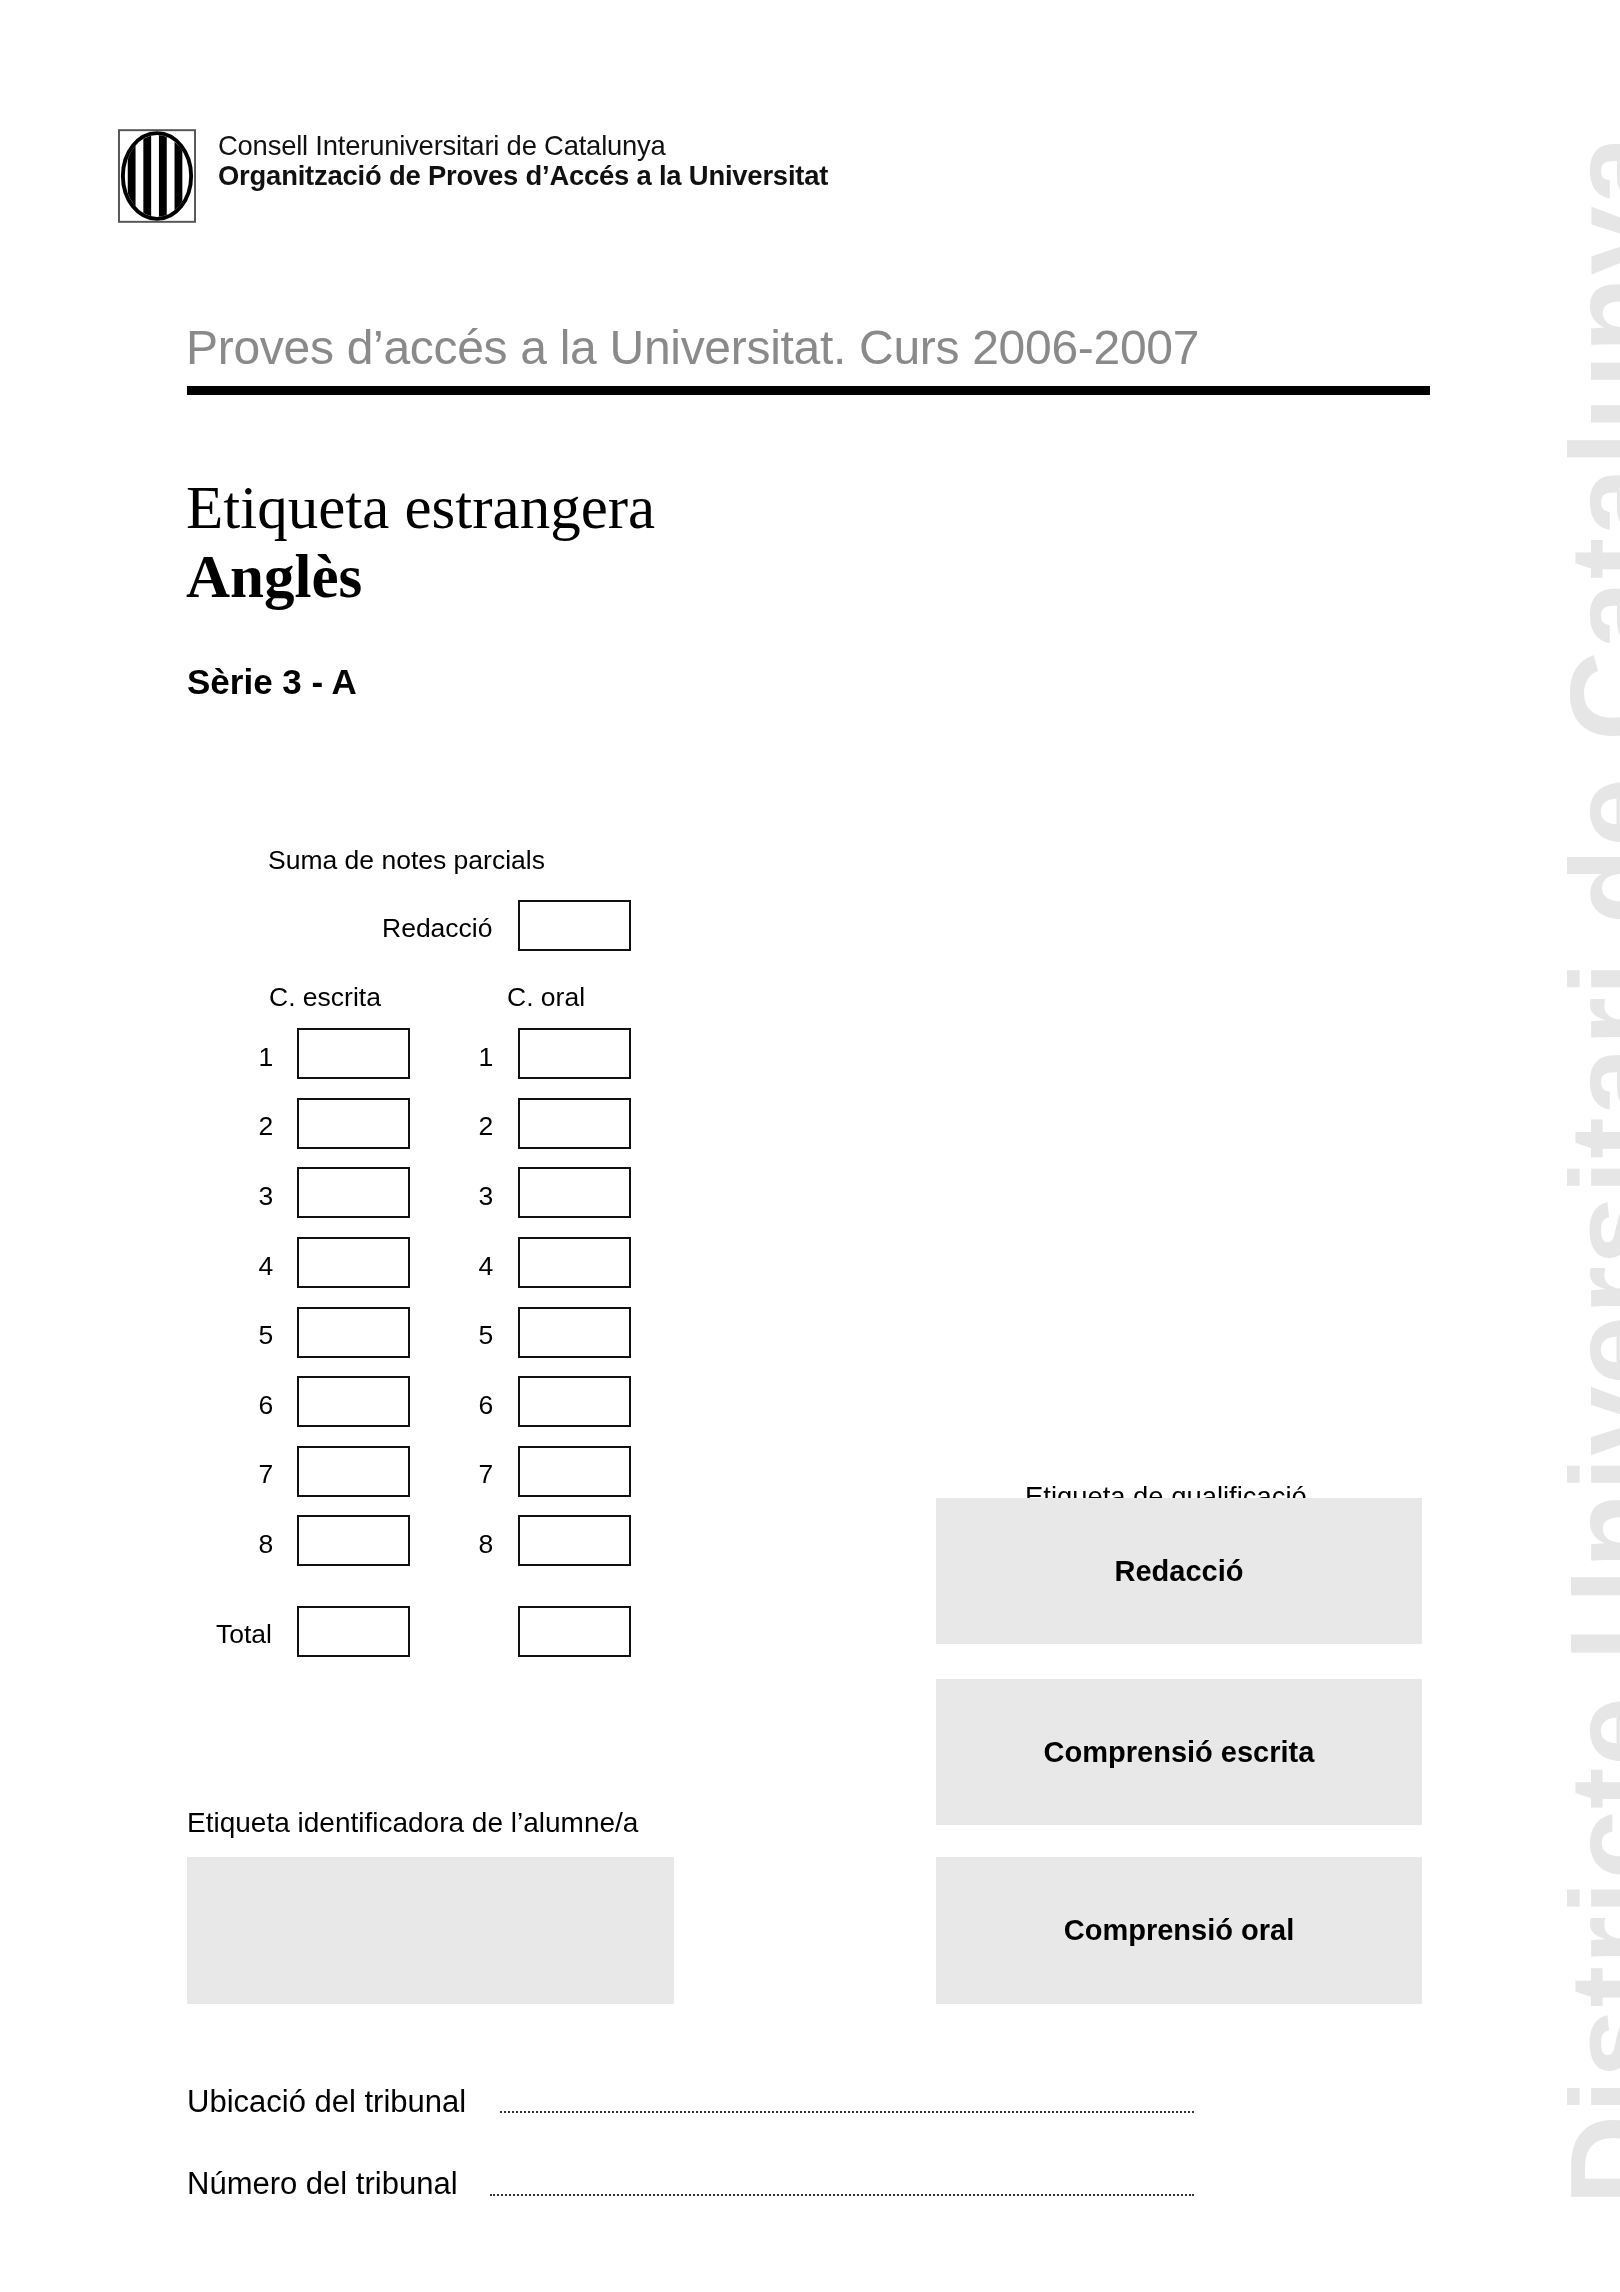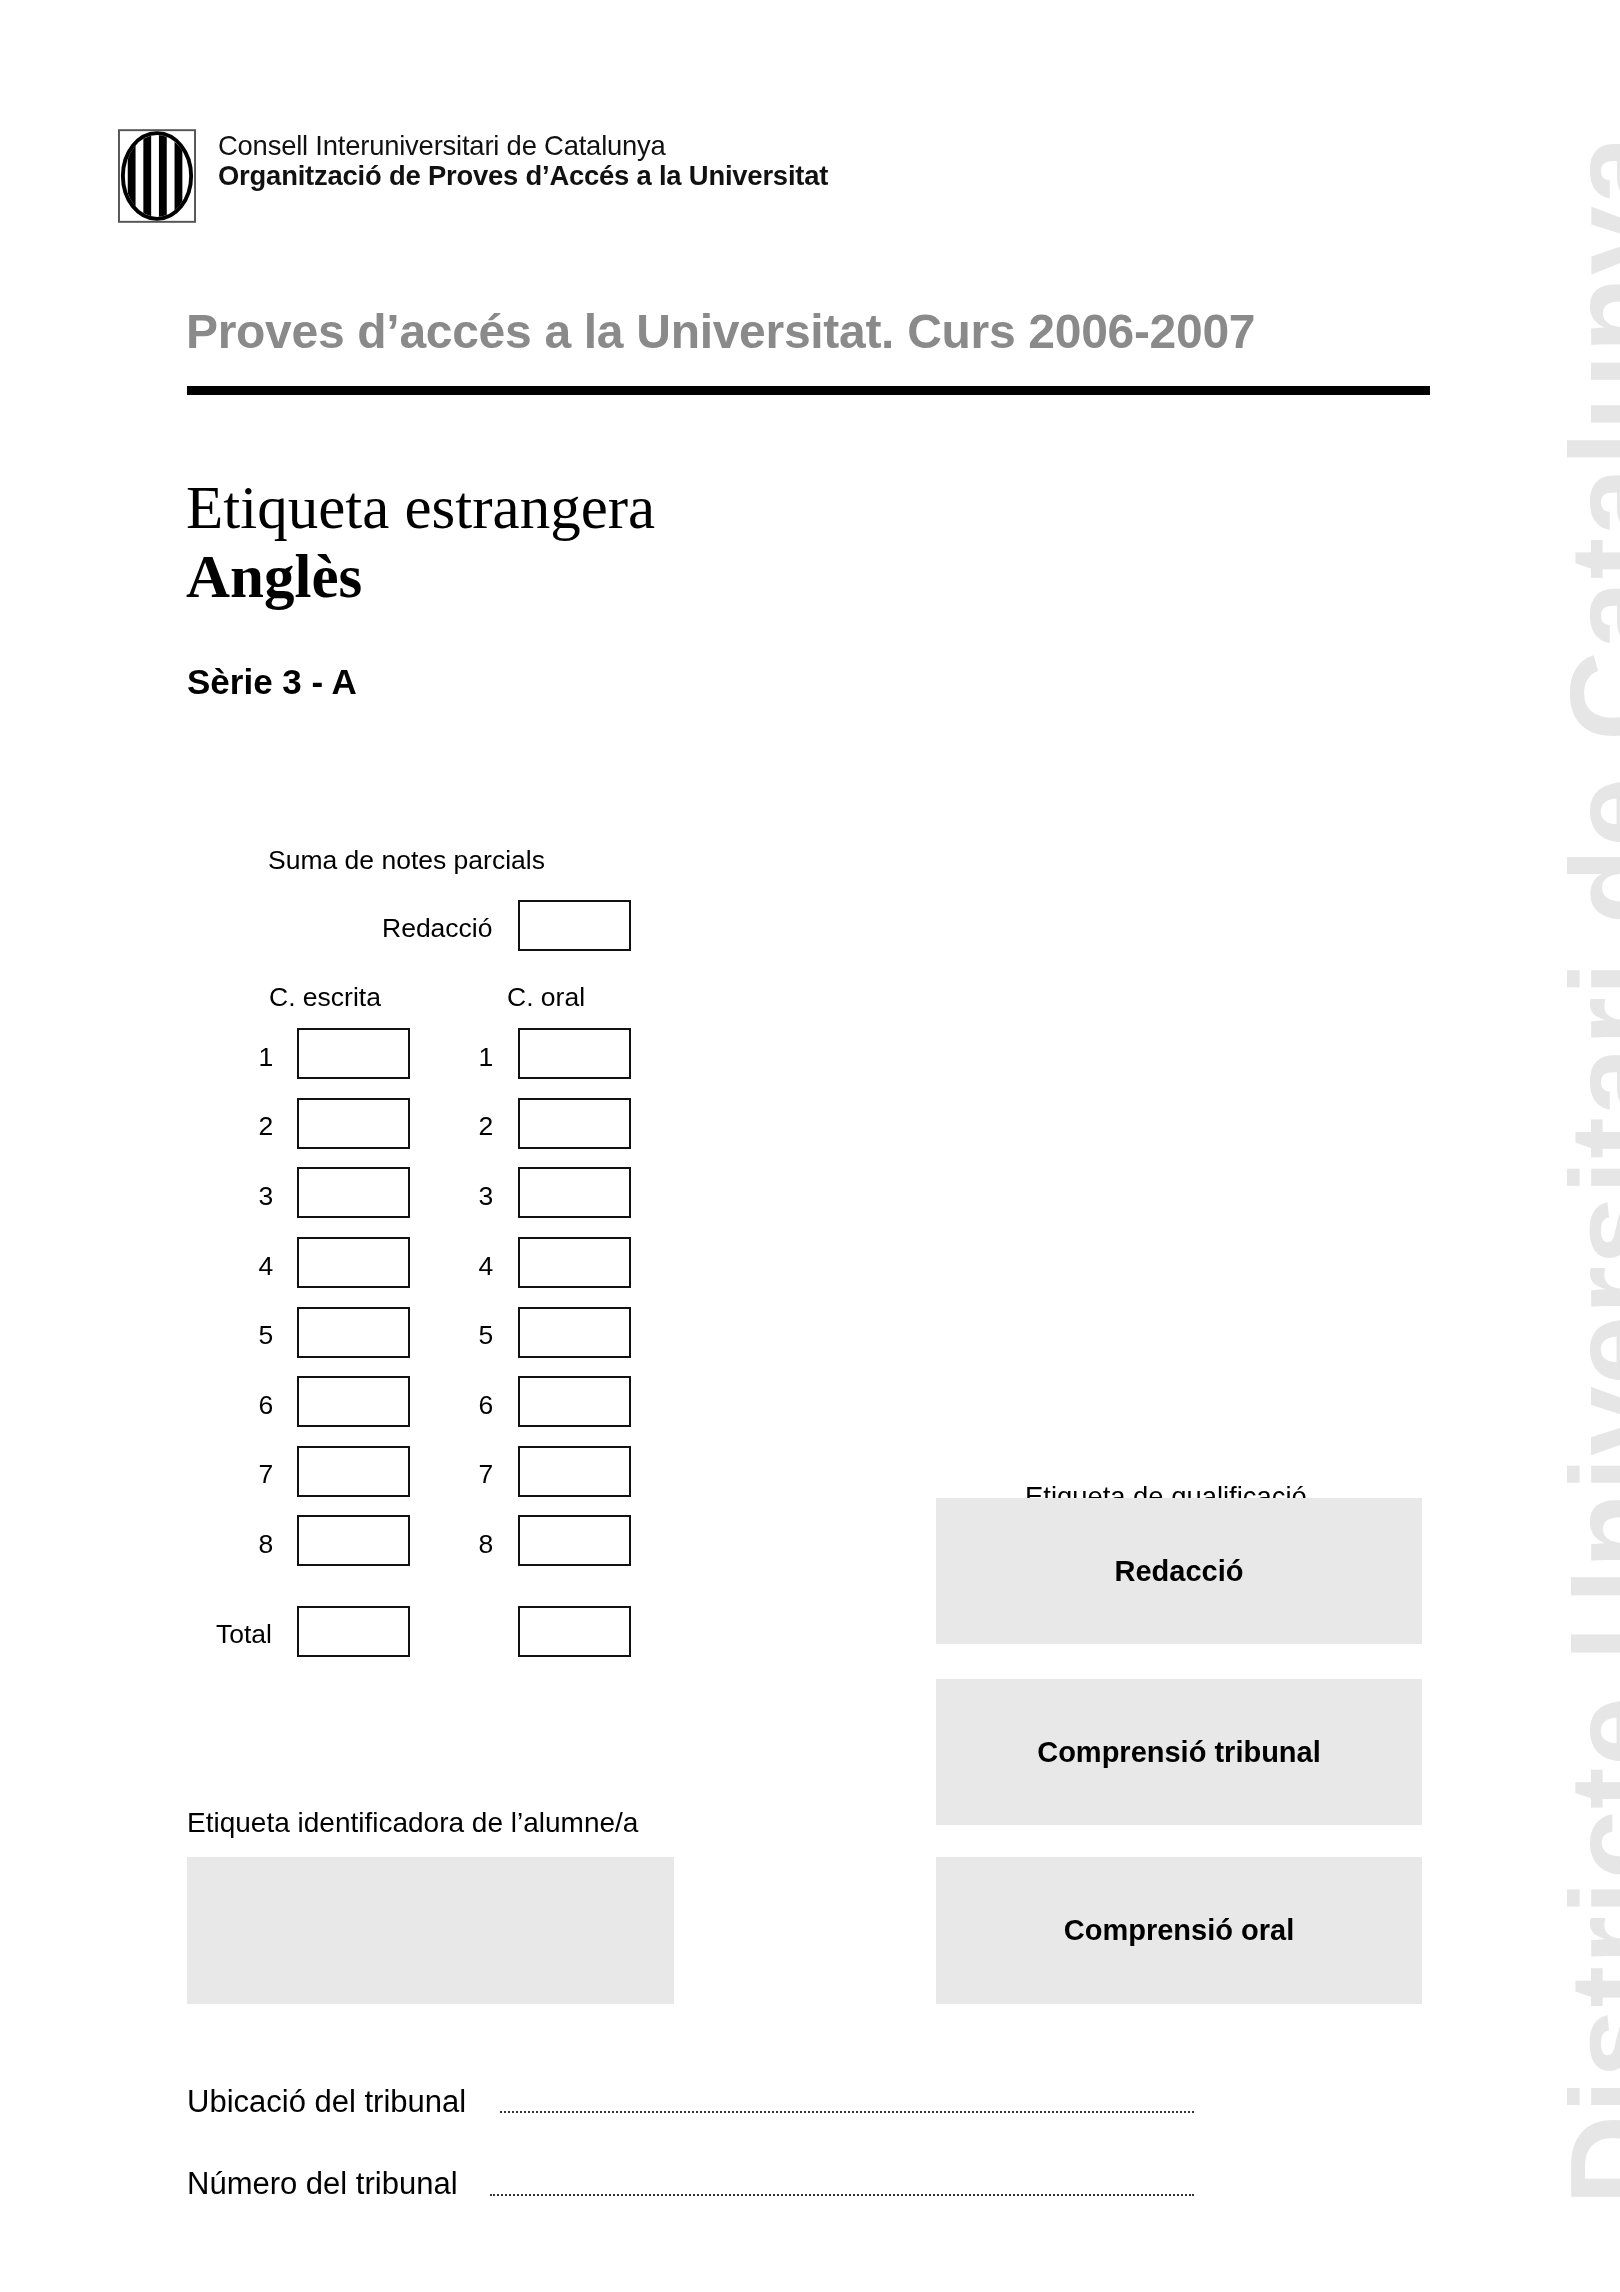--- a/index.html
+++ b/index.html
@@ -7,21 +7,21 @@
          font-family: "Liberation Sans", sans-serif; color: #000; }
   .abs { position: absolute; }
 
   
   .emblem { left: 118px; top: 129px; width: 78px; height: 94px; }
   .org-lines { left: 218px; top: 131px; font-size: 27.4px; line-height: 30px; color: #111; }
   .org-lines div { white-space: nowrap; letter-spacing: -0.2px; }
   .org-lines .bold { font-weight: bold; }
 
   
-  .exam-title { left: 186px; top: 304px; font-size: 48px; font-weight: bold; color: #8a8a8a;
+  .exam-title { left: 186px; top: 320px; font-size: 48px; font-weight: normal; color: #8a8a8a;
                 white-space: nowrap; letter-spacing: -0.3px; text-align: center; }
   .title-bar { left: 187px; top: 386px; width: 1243px; height: 8.8px; background: #000; }
 
   .subject { left: 186px; top: 473px; font-family: "Liberation Serif", serif; font-size: 61px; line-height: 69px; white-space: nowrap; }
   .subject-name { left: 186px; top: 542px; font-family: "Liberation Serif", serif; font-size: 61px; font-weight: bold; line-height: 69px; }
   .series { left: 187px; top: 662px; font-size: 35px; font-weight: bold; text-align: center; }
 
   
   .lbl { font-size: 26.5px; white-space: nowrap; }
   .box { position: absolute; width: 113px; height: 51px; border: 2px solid #111; background: #fff; box-sizing: border-box; }
@@ -126,21 +126,21 @@
 
 <div class="abs lbl" style="left:216px; top:1619px;">Total</div>
 <div class="box" style="left:297px; top:1606px;"></div>
 <div class="box" style="left:518px; top:1606px;"></div>
 
 <div class="abs lbl" style="left:1025px; top:1449px; font-size:27.4px;margin-top:32px;">Etiqueta de qualificació</div>
 <div class="grey" style="left:936px; top:1498px; width:486px; height:146px;">
   <span>Redacció</span>
 </div>
 <div class="grey" style="left:936px; top:1679px; width:486px; height:146px;">
-  <span>Comprensió tribunal</span>
+  <span>Comprensió escrita</span>
 </div>
 <div class="grey" style="left:936px; top:1857px; width:486px; height:147px;">
   <span>Comprensió oral</span>
 </div>
 
 <div class="abs lbl" style="left:187px; top:1807px; font-size:28px;">Etiqueta identificadora de l’alumne/a</div>
 <div class="grey" style="left:187px; top:1857px; width:487px; height:147px;"></div>
 
 <div class="abs lbl" style="left:187px; top:2084px; font-size:31px;">Ubicació del tribunal</div>
 <div class="dotline" style="left:500px; top:2111px; width:694px;"></div>

